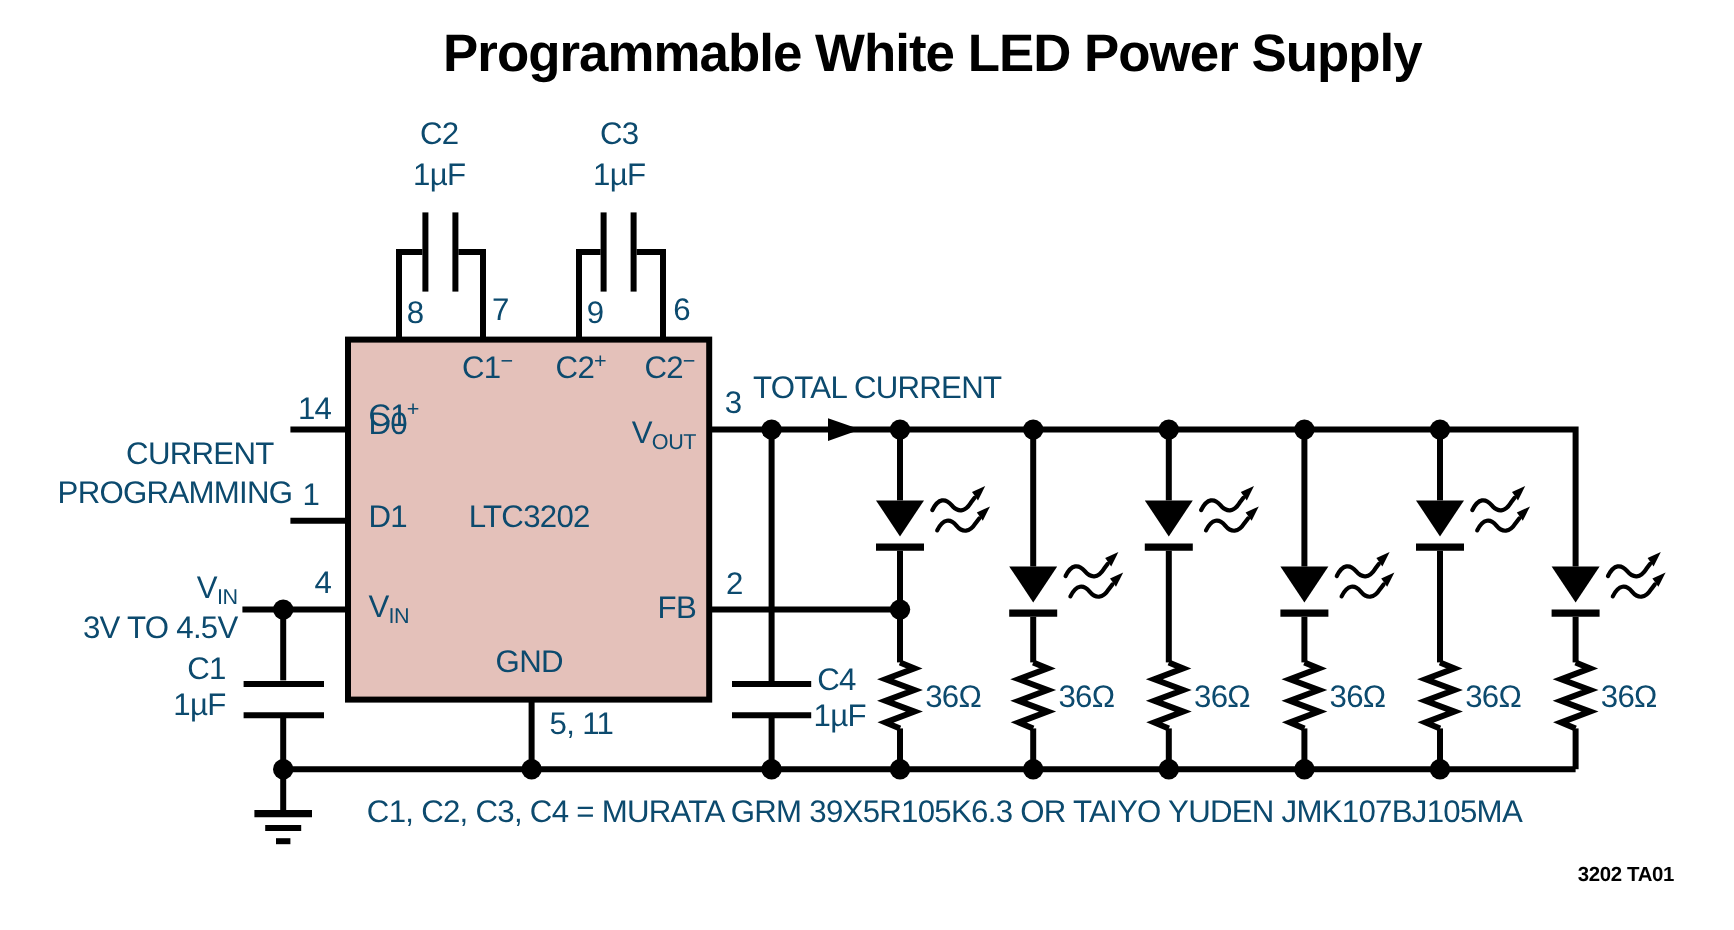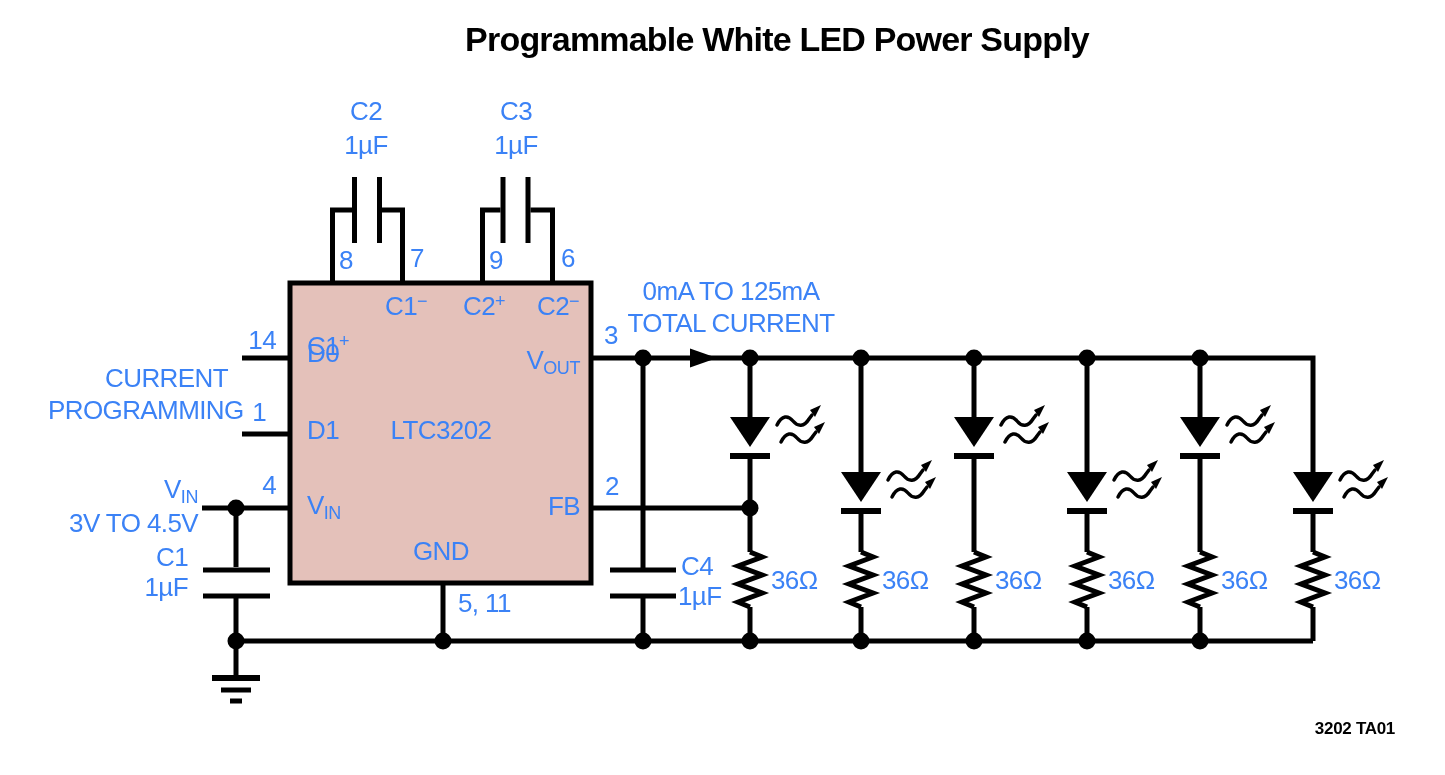--- a/index.html
+++ b/index.html
@@ -3,28 +3,28 @@
 <meta charset="utf-8">
 <style>
   html,body{margin:0;padding:0;background:#ffffff;}
   .canvas{
     position:relative;width:1445px;height:775px;background:#ffffff;overflow:hidden;
     font-family:"Liberation Sans", sans-serif;color:#000;
   }
   .canvas svg{position:absolute;left:0;top:0;}
   .lbl{
     position:absolute;font-size:26px;line-height:1.05;white-space:nowrap;
-    letter-spacing:-0.6px;color:#3b82f6;
+    letter-spacing:-0.6px;color:#0c4a6e;
   }
   .ta-r{text-align:right;}
   .ta-c{text-align:center;}
   .sb{font-size:18px;position:relative;top:5px;letter-spacing:-0.4px;}
   .sp{font-size:18px;position:relative;top:-8px;letter-spacing:-0.4px;}
   .title{
-    position:absolute;font-size:34px;font-weight:bold;letter-spacing:-0.8px;
+    position:absolute;font-size:44px;font-weight:bold;letter-spacing:-0.8px;
     white-space:nowrap;
   }
   .fig{position:absolute;font-size:17px;letter-spacing:-0.3px;white-space:nowrap;}
 </style>
 </head>
 <body>
 
 <div class="canvas">
 
   <svg width="1445" height="775" viewBox="0 0 1445 775">
@@ -177,27 +177,27 @@
   <div class="lbl" style="left:605px;top:473px;">2</div>
   <div class="lbl" style="left:458px;top:590px;">5, 11</div>
 
   <div class="lbl ta-r" style="left:48px;top:365px;width:180px;">CURRENT</div>
   <div class="lbl ta-r" style="left:48px;top:397px;width:180px;">PROGRAMMING</div>
   <div class="lbl ta-r" style="left:88px;top:476px;width:110px;"><span>V</span><span class="sb">IN</span></div>
   <div class="lbl ta-r" style="left:38px;top:510px;width:160px;">3V TO 4.5V</div>
   <div class="lbl ta-r" style="left:100px;top:544px;width:88px;">C1</div>
   <div class="lbl ta-r" style="left:100px;top:574px;width:88px;">1µF</div>
 
-  <div class="lbl ta-c" style="left:606px;top:278px;width:250px;">0mA TO 125mA</div>
   <div class="lbl ta-c" style="left:606px;top:310px;width:250px;">TOTAL CURRENT</div>
   <div class="lbl" style="left:681px;top:553px;">C4</div>
   <div class="lbl" style="left:678px;top:583px;">1µF</div>
 
   <div class="lbl" style="left:771px;top:567px;">36Ω</div>
   <div class="lbl" style="left:882px;top:567px;">36Ω</div>
   <div class="lbl" style="left:995px;top:567px;">36Ω</div>
   <div class="lbl" style="left:1108px;top:567px;">36Ω</div>
   <div class="lbl" style="left:1221px;top:567px;">36Ω</div>
   <div class="lbl" style="left:1334px;top:567px;">36Ω</div>
 
+  <div class="lbl ta-c" style="left:187px;top:663px;width:1200px;">C1, C2, C3, C4 = MURATA GRM 39X5R105K6.3 OR TAIYO YUDEN JMK107BJ105MA</div>
   <div class="fig ta-r" style="left:1240px;top:719px;width:155px;text-align:right;font-weight:bold;">3202 TA01</div>
 
 </div>
 
 </body></html>

